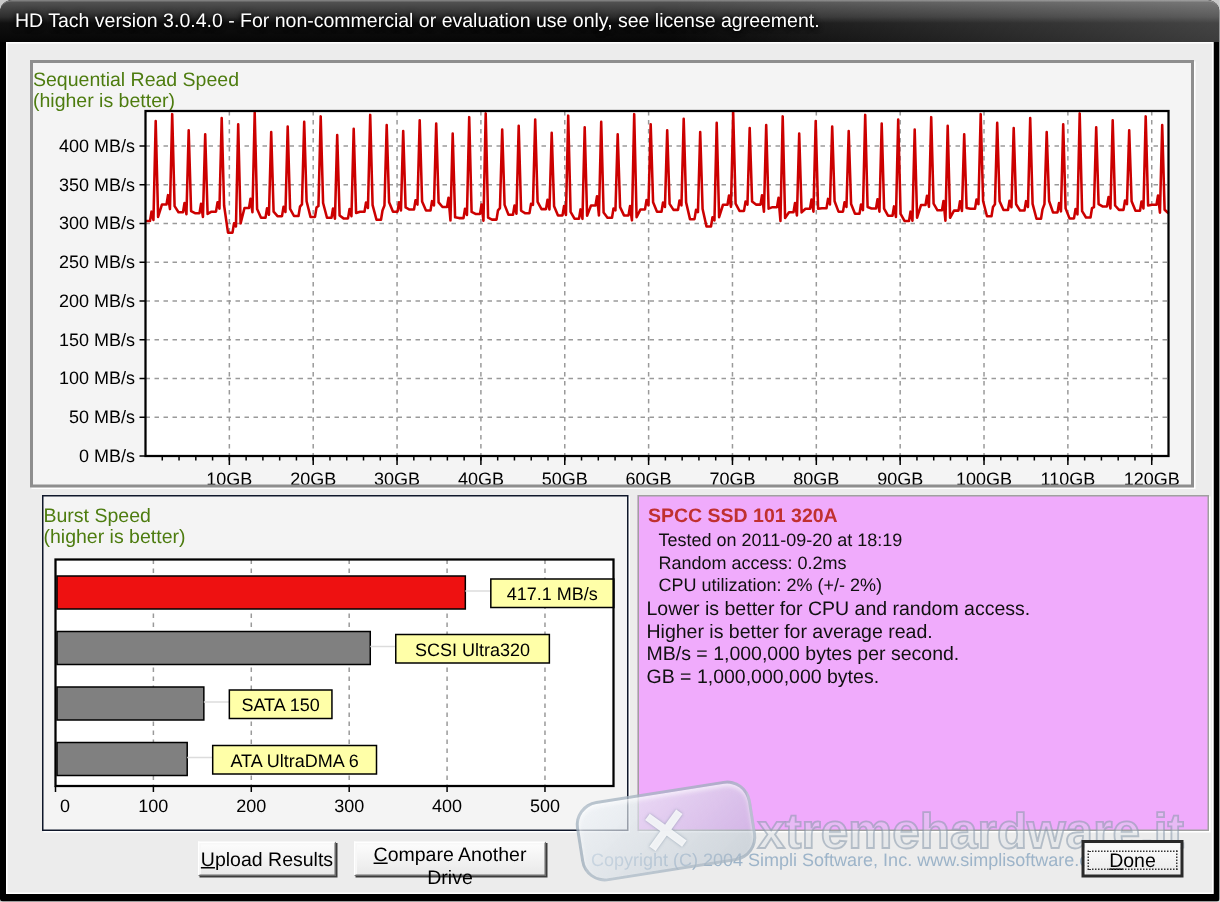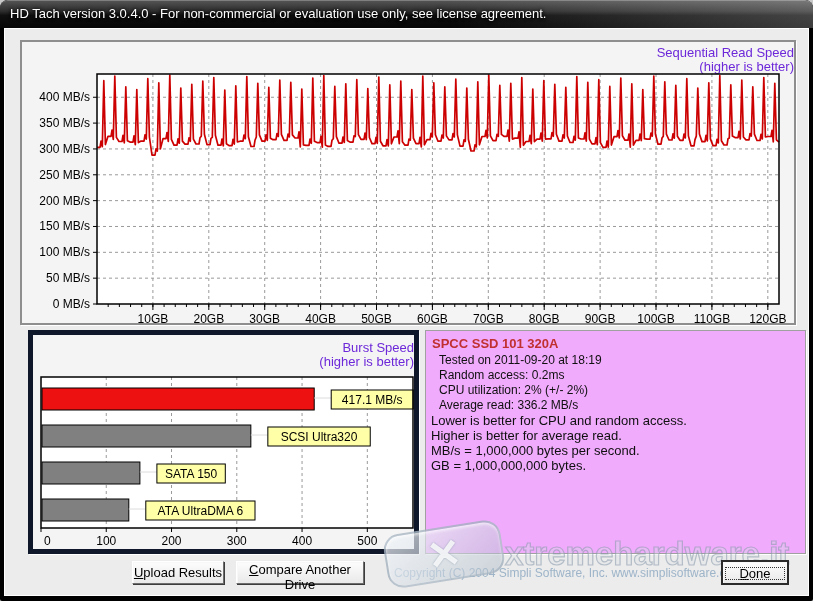--- a/index.html
+++ b/index.html
@@ -28,30 +28,30 @@
     position:absolute;left:4px;top:28px;width:805px;height:568px;
     background:#ececec;border:1px solid #ffffff;
   }
   .panel{position:absolute;background:#f4f4f4;}
   #seq-panel{
     left:15px;top:11px;width:776px;height:285px;
     border:2px solid #8e8e8e;box-shadow:1px 1px 0 #ffffff;
   }
   #burst-panel{
     left:23px;top:301px;width:391px;height:224px;
-    border:5px solid #0f172a;box-shadow:1px 1px 0 #ffffff;
+    border:1px solid #0f172a;box-shadow:1px 1px 0 #ffffff;
   }
   #info-panel{
     left:420px;top:301px;width:381px;height:224px;
     border:1px solid #a0a0a0;background:#f0abfc;box-shadow:1px 1px 0 #ffffff;
     overflow:hidden;
   }
   .chart-title{
-    position:absolute;left:0;width:100%;text-align:right;
-    color:#6d28d9;font-size:13px;line-height:14px;
+    position:absolute;left:0;width:100%;text-align:left;
+    color:#4d7c0f;font-size:13px;line-height:14px;
   }
   svg{position:absolute;left:0;top:0;}
   
   #info-panel .drive{color:#c03030;font-weight:bold;font-size:13px;margin:5px 0 2px 6px;}
   #info-panel .stat{color:#101010;font-size:12px;line-height:15px;margin-left:13px;}
   #info-panel .notes{}
   #info-panel .note{color:#101010;font-size:13px;line-height:15px;margin-left:5px;}
   
   .btn{
     position:absolute;height:23px;cursor:pointer;
@@ -286,21 +286,20 @@
           <text x="334.3157894736842" y="210" text-anchor="middle" font-size="12px" fill="#000" font-family="Liberation Sans, sans-serif">500</text>
         </svg>
     </div>
 
     <div id="info-panel" class="panel">
       <div class="drive">SPCC SSD 101 320A</div>
       <div id="info-stats">
           <div class="stat">Tested on 2011-09-20 at 18:19</div>
           <div class="stat">Random access: 0.2ms</div>
           <div class="stat">CPU utilization: 2% (+/- 2%)</div>
-          <div class="stat">Average read: 336.2 MB/s</div>
         </div>
       <div class="notes" id="info-notes">
           <div class="note">Lower is better for CPU and random access.</div>
           <div class="note">Higher is better for average read.</div>
           <div class="note">MB/s = 1,000,000 bytes per second.</div>
           <div class="note">GB = 1,000,000,000 bytes.</div>
         </div>
     </div>
 
     <button id="btn-compare" class="btn">

